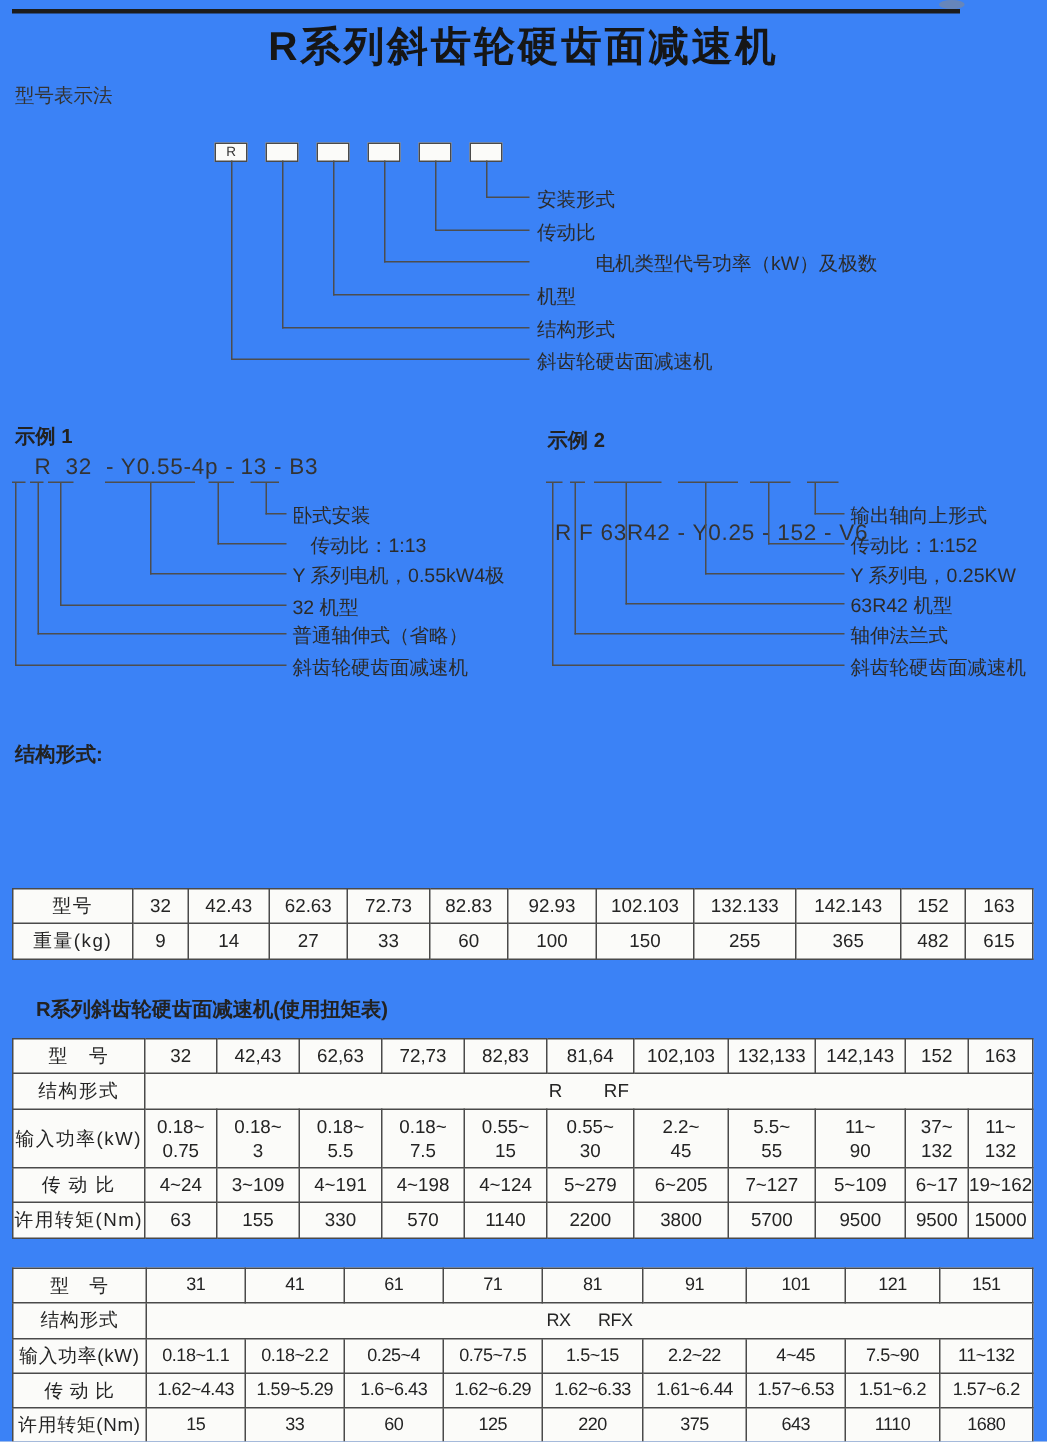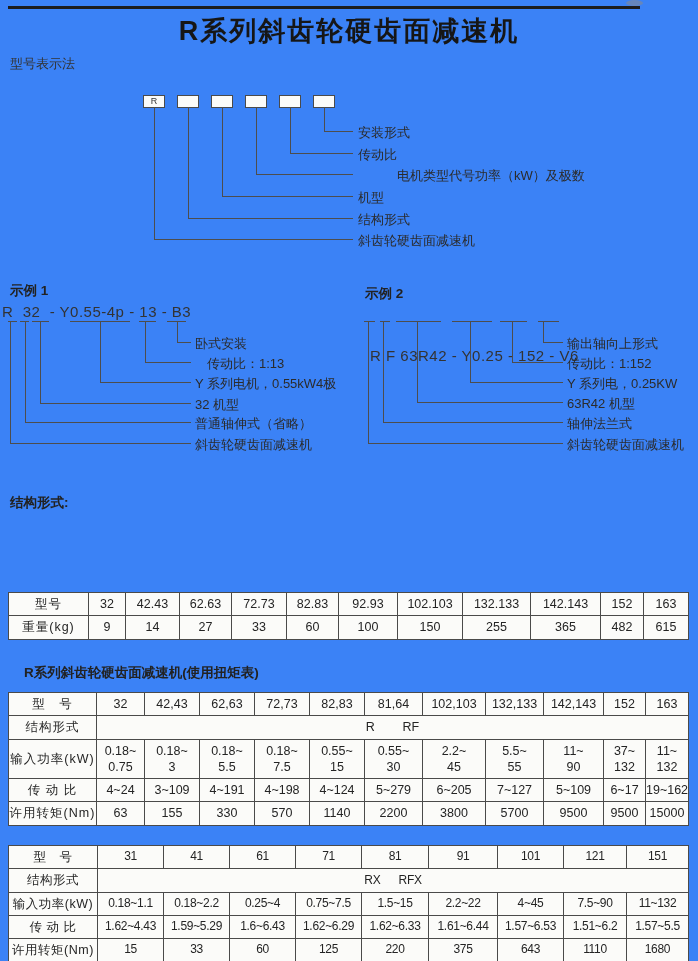--- a/index.html
+++ b/index.html
@@ -63,21 +63,21 @@
   <div class="abs conn" style="left:154px;top:107px;width:198px;height:132px;"></div>
 
   <div class="abs dlabel" style="left:358px;top:124px;">安装形式</div>
   <div class="abs dlabel" style="left:358px;top:146px;">传动比</div>
   <div class="abs dlabel" style="left:358px;top:167px;margin-left:39px;">电机类型代号功率（kW）及极数</div>
   <div class="abs dlabel" style="left:358px;top:189px;">机型</div>
   <div class="abs dlabel" style="left:358px;top:211px;">结构形式</div>
   <div class="abs dlabel" style="left:358px;top:232px;">斜齿轮硬齿面减速机</div>
 
   <div class="abs sec-title" style="left:10px;top:282px;">示例 1</div>
-  <div class="abs code" style="left:2px;top:303px;">R  32  - Y0.55-4p - 13 - B3</div>
+  <div class="abs code" style="left:23px;top:303px;">R  32  - Y0.55-4p - 13 - B3</div>
 
   <div class="abs tick" style="left:8px;top:321px;width:9px;"></div>
   <div class="abs tick" style="left:20px;top:321px;width:9px;"></div>
   <div class="abs tick" style="left:32px;top:321px;width:17px;"></div>
   <div class="abs tick" style="left:70px;top:321px;width:60px;"></div>
   <div class="abs tick" style="left:139px;top:321px;width:17px;"></div>
   <div class="abs tick" style="left:167px;top:321px;width:19px;"></div>
 
   <div class="abs conn" style="left:177px;top:322px;width:13px;height:20px;"></div>
   <div class="abs conn" style="left:145px;top:322px;width:45px;height:40px;"></div>
@@ -303,21 +303,21 @@
         <tr>
           <td class="lab">传 动 比</td>
           <td>1.62~4.43</td>
           <td>1.59~5.29</td>
           <td>1.6~6.43</td>
           <td>1.62~6.29</td>
           <td>1.62~6.33</td>
           <td>1.61~6.44</td>
           <td>1.57~6.53</td>
           <td>1.51~6.2</td>
-          <td>1.57~5.5</td>
+          <td>1.57~6.2</td>
         </tr>
         <tr>
           <td class="lab">许用转矩(Nm)</td>
           <td>15</td>
           <td>33</td>
           <td>60</td>
           <td>125</td>
           <td>220</td>
           <td>375</td>
           <td>643</td>

